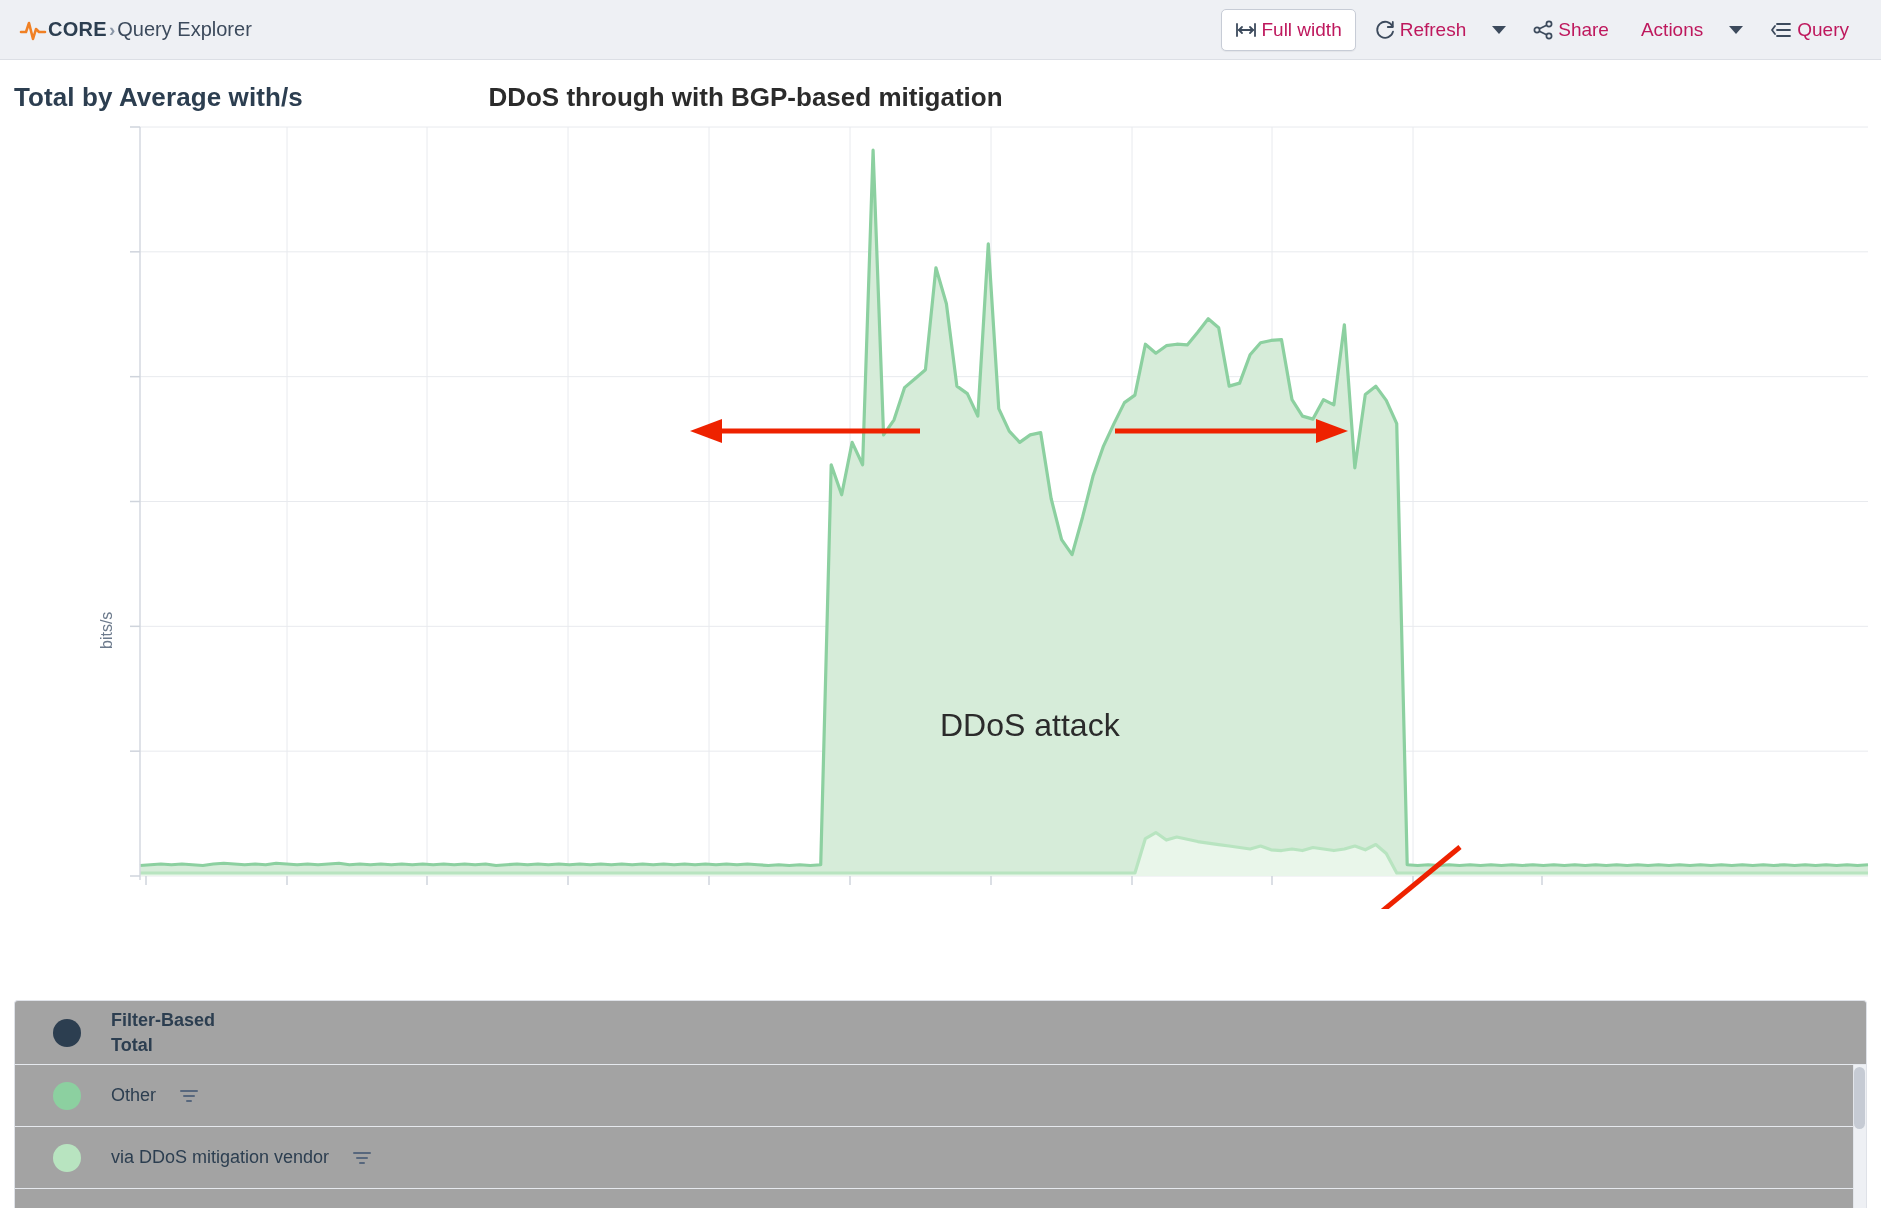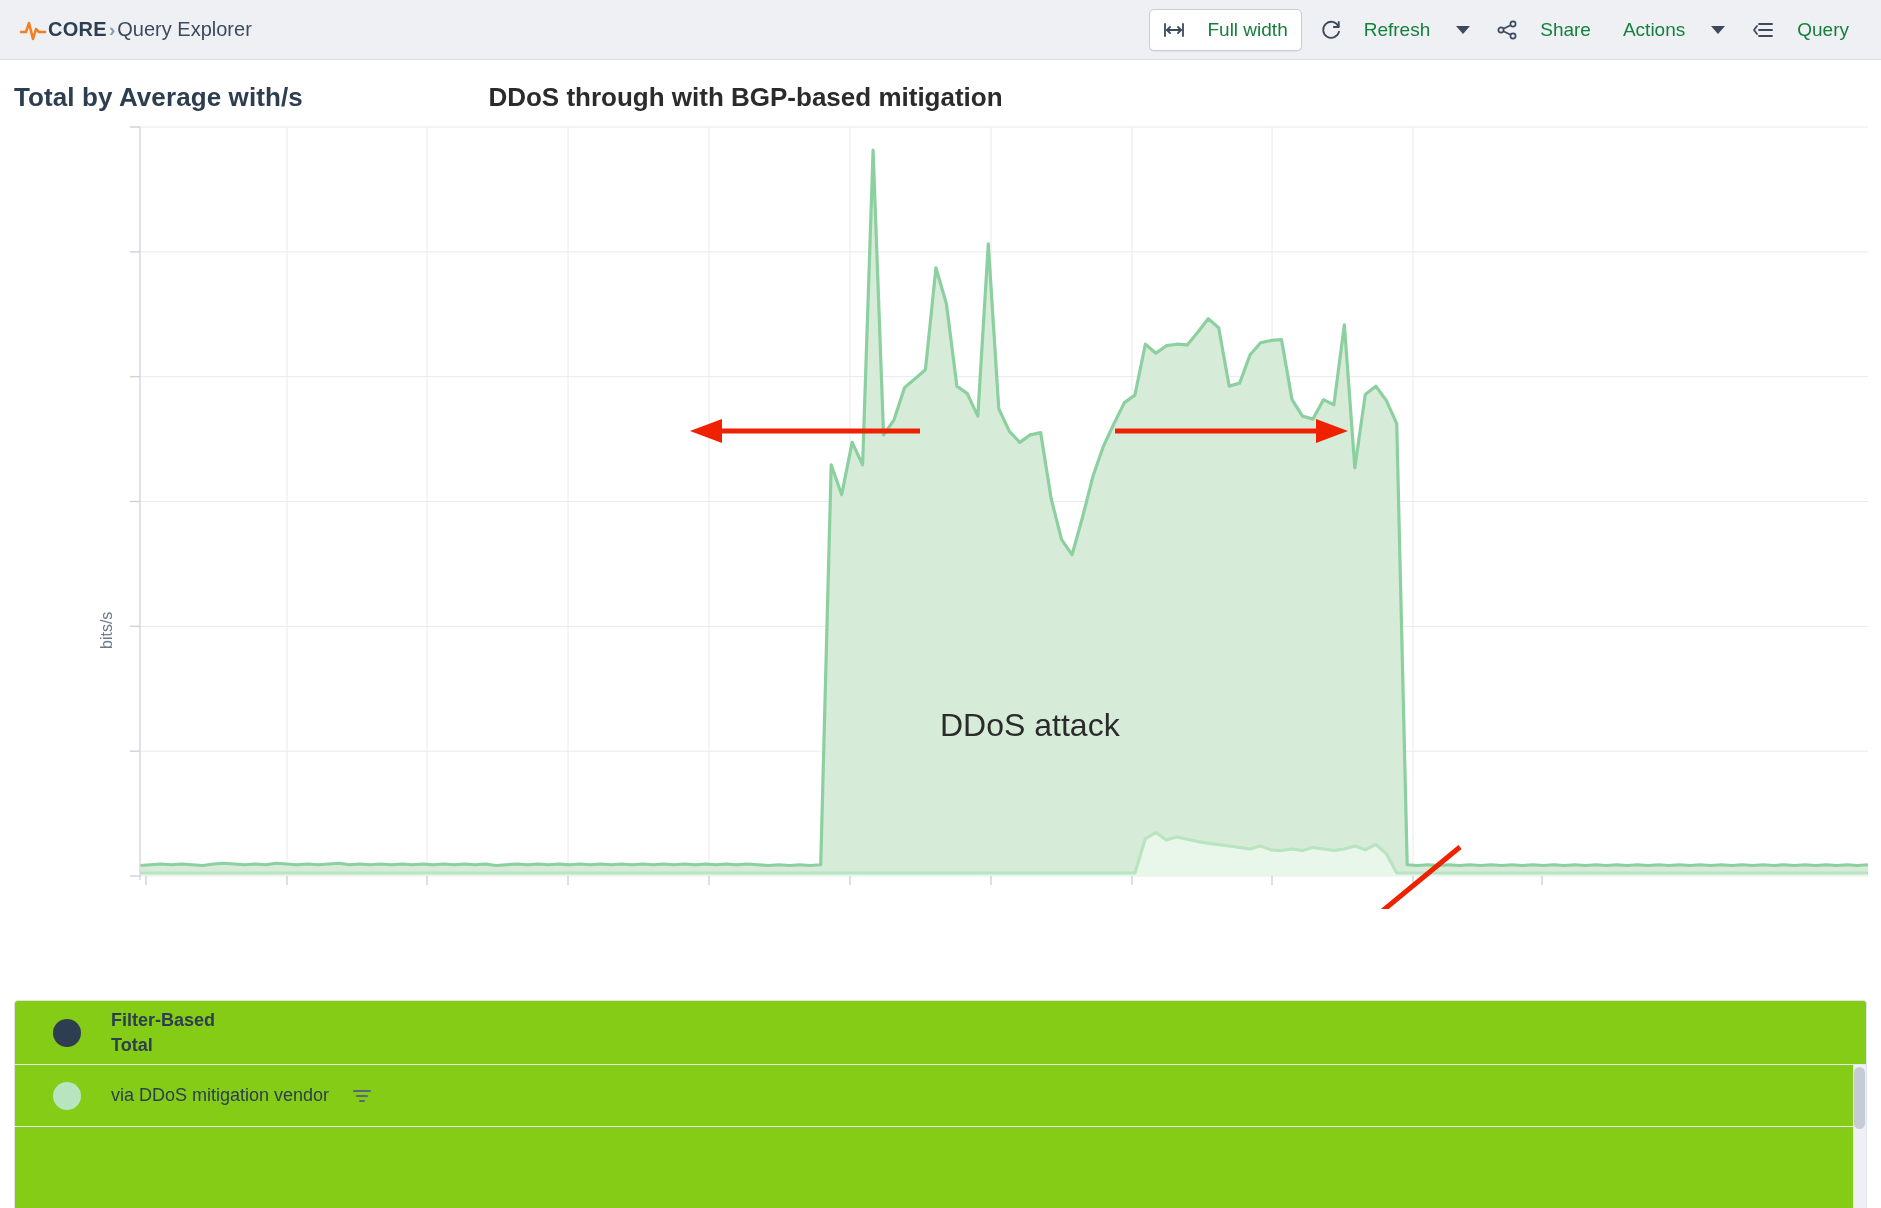--- a/index.html
+++ b/index.html
@@ -29,23 +29,23 @@
   .crumb-sep { color: #8c98a8; font-size: 19px; font-weight: bold; margin: 0 2px; }
   .crumb-current { font-size: 20px; color: #3c4a5c; }
 
   .topbar-right {
     margin-left: auto;
     display: flex;
     align-items: center;
     gap: 4px;
   }
   .tb-btn {
-    display: flex; align-items: center; gap: 22px;
+    display: flex; align-items: center; gap: 4px;
     padding: 9px 13px;
-    font-size: 19px; color: #15803d;
+    font-size: 19px; color: #be185d;
     border-radius: 5px;
     background: transparent;
     border: 1px solid transparent;
     cursor: pointer;
     white-space: nowrap;
   }
   .tb-btn.boxed {
     background: #ffffff;
     border: 1px solid #c7ccd6;
     box-shadow: 0 1px 1px rgba(0,0,0,.05);
@@ -125,21 +125,21 @@
     white-space: nowrap;
   }
 
   
   .legend-outer {
     position: absolute;
     left: 14px;
     top: 1000px;
     width: 1853px;
     height: 208px;
-    background: #84cc16;
+    background: #a3a3a3;
     border: 1px solid #dfe2e8;
     border-bottom: none;
     border-radius: 4px 4px 0 0;
     overflow: hidden;
   }
   .legend-row {
     display: flex;
     align-items: center;
     border-bottom: 1px solid #e6e9ee;
     padding-left: 38px;
@@ -335,20 +335,29 @@
 
 <div class="legend-outer">
   <div class="legend-row r1">
     <span class="swatch" id="sw-total" style="background: rgb(44, 62, 80);"></span>
     <span class="legend-label bold">
       <span style="display:block">Filter-Based</span>
       <span style="display:block">Total</span>
     </span>
   </div>
 
+  <div class="legend-row r2">
+    <span class="swatch" id="sw-0" style="background: rgb(140, 208, 160);"></span>
+    <span class="legend-label">Other</span>
+    <span class="filter-icon">
+      <svg width="22" height="18" viewBox="0 0 22 18">
+        <path d="M3 4 H19 M6 9 H16 M9 14 H13" stroke="#57677d" stroke-width="2" stroke-linecap="round"></path>
+      </svg>
+    </span>
+  </div>
 
   <div class="legend-row r3">
     <span class="swatch" id="sw-1" style="background: rgb(184, 228, 192);"></span>
     <span class="legend-label">via DDoS mitigation vendor</span>
     <span class="filter-icon">
       <svg width="22" height="18" viewBox="0 0 22 18">
         <path d="M3 4 H19 M6 9 H16 M9 14 H13" stroke="#57677d" stroke-width="2" stroke-linecap="round"></path>
       </svg>
     </span>
   </div>

